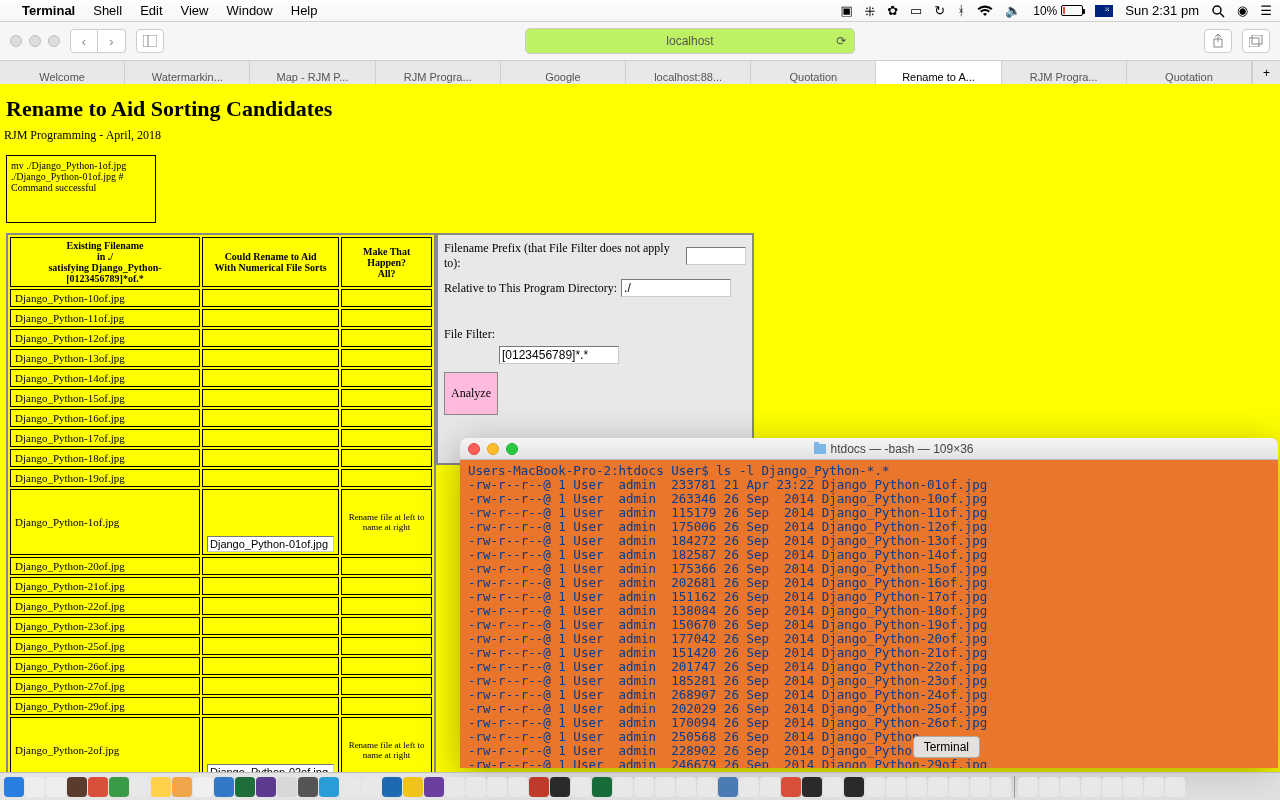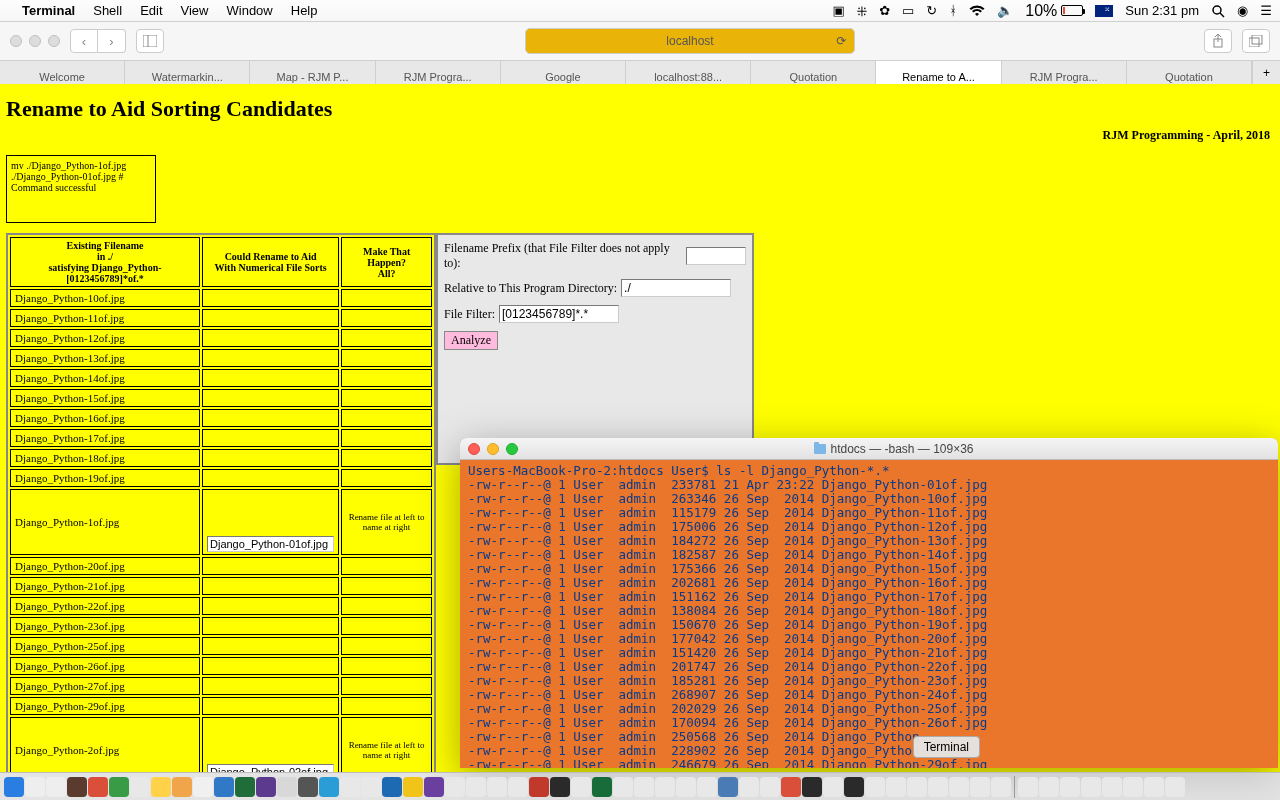--- a/index.html
+++ b/index.html
@@ -10,63 +10,63 @@
 .menubar .apple { margin-right: 14px; font-size: 14px; }
 .menubar .app { font-weight: 600; margin-right: 18px; }
 .menubar .menu-item { margin-right: 18px; }
 .menubar .right { margin-left: auto; display: flex; align-items: center; gap: 12px; }
 .menubar .right .ico { display: inline-flex; align-items: center; }
 .menubar .clock { font-size: 13px; }
 .flag { width: 18px; height: 12px; background: #00247d; position: relative; display: inline-block; }
 .flag::before { content: ""; position: absolute; left: 10px; top: 2px; width: 2px; height: 2px; background: #fff; box-shadow: 4px 0 #fff, 2px 2px #fff, 0 4px #fff, 4px 4px #fff; border-radius: 50%; transform: scale(.6); }
 .flag::after { content:""; position:absolute; left:0; top:0; width:9px; height:7px; background:
  linear-gradient(to bottom,#00247d 0 100%); }
-.batt { display:inline-flex; align-items:center; gap:4px; font-size:16px; }
+.batt { display:inline-flex; align-items:center; gap:4px; font-size:12px; }
 .batt-icon { width:22px; height:11px; border:1px solid #000; border-radius:2px; position:relative; }
 .batt-icon::after { content:""; position:absolute; right:-3px; top:3px; width:2px; height:5px; background:#000; border-radius:0 1px 1px 0;}
 .batt-fill { position:absolute; left:1px; top:1px; bottom:1px; width:10%; background:#e74c3c; }
 
 
 .safari { background: #f6f6f6; border-bottom: 1px solid #cfcfcf; }
 .safari-toolbar { height: 38px; display: flex; align-items: center; padding: 0 10px; gap: 10px; }
 .traffic { display: flex; gap: 7px; }
 .traffic span { width: 12px; height: 12px; border-radius: 50%; background: #ddd; border: .5px solid #bfbfbf; }
 .navbtns { display: flex; gap: 0; }
 .navbtns button { width: 28px; height: 24px; background: #fff; border: 1px solid #ccc; color: #888; font-size: 13px; }
 .navbtns button:first-child { border-radius: 4px 0 0 4px; }
 .navbtns button:last-child { border-radius: 0 4px 4px 0; border-left: none; }
 .sq { width: 28px; height: 24px; background: #fff; border: 1px solid #ccc; border-radius: 4px; display:flex; align-items:center; justify-content:center;}
-.addr { flex: 1; height: 26px; background: #eab308; border: 1px solid #ccc; border-radius: 5px; display: flex; align-items: center; justify-content: center; position: relative; color:#555;margin-left:12px;}
+.addr { flex: 1; height: 26px; background: #bef264; border: 1px solid #ccc; border-radius: 5px; display: flex; align-items: center; justify-content: center; position: relative; color:#555;margin-left:12px;}
 .addr .reload { position: absolute; right: 8px; }
 .tbicons { display:flex; gap:10px; margin-left:auto;}
 .tabstrip { display: flex; height: 24px; background: #e8e8e8; border-top: 1px solid #cfcfcf; }
 .tabstrip .tab { flex:1; min-width:0; border-right: 1px solid #cfcfcf; font-size: 11px; color: #555; display:flex; align-items:center; justify-content:center; padding:16px 2px; white-space:nowrap; overflow:hidden; text-overflow:ellipsis;}
 .tabstrip .tab.active { background: #fff; color: #000; }
 .tabstrip .plus { width: 28px; display:flex; align-items:center; justify-content:center; border-left:1px solid #cfcfcf;}
 
 
 .page { position: absolute; top: 84px; left: 0; right: 0; bottom: 28px; background: yellow; overflow: hidden; }
 .page h1 { font-family: "Times New Roman", serif; font-size: 22px; font-weight: bold; padding: 12px 6px 6px; }
-.page .sub { font-family: "Times New Roman", serif; font-size: 12px; font-weight: bold; padding: 0 10px 8px; text-align: right; }
+.page .sub { font-family: "Times New Roman", serif; font-size: 12px; font-weight: normal; padding: 0 4px 8px; }
 .msgbox { margin: 4px 6px; border: 1px solid #000; width: 150px; height: 68px; padding: 4px; font-family: "Times New Roman", serif; font-size: 10px; background: yellow; }
 
 .outerlayout { display:flex; gap:0; padding: 6px; }
 .leftpanel { width: 430px; border: 2px solid #888; background: yellow; }
 .rightpanel { width: 318px; border: 2px solid #888; background: #e8e8e8; height: 232px;}
 
 .filetable { width: 100%; border-collapse: separate; border-spacing: 2px; font-family: "Times New Roman", serif; font-size: 11px; }
 .filetable th { background: yellow; border: 1px solid #000; padding: 2px 4px; font-size: 10px; font-weight: bold; text-align: center; }
 .filetable td { background: yellow; border: 1px solid #000; padding: 2px 4px; font-size: 11px; }
 .filetable td.mid { text-align:left;}
 .filetable td.hint { font-size: 9px; text-align:center; color:#000; }
 .renameinput { width: 100%; font-size: 11px; padding: 1px 2px; background: #fff; border: 1px inset #ccc; margin-top: 44px; }
 
 .rightpanel .row { padding: 6px 6px 2px; font-family: "Times New Roman", serif; font-size: 12px; display:flex; align-items:center; gap:4px;}
 .rightpanel input[type=text] { background: #fff; border: 1px inset #ccc; height: 18px; padding: 0 2px; font-size: 12px; }
-.analyzebtn { margin: 6px; background: #fbd; border: 1px solid #888; font-family: "Times New Roman", serif; font-size: 12px; padding: 1px 6px; }
+.analyzebtn { margin: 6px; background: #fbd; border: 1px solid #888; font-family: "Times New Roman", serif; font-size: 12px; padding: 13px 6px; }
 
 
 .term { position: absolute; left: 460px; top: 438px; width: 818px; height: 330px; background: #e9762a; border-radius: 6px 6px 0 0; box-shadow: 0 10px 40px rgba(0,0,0,.35); overflow: hidden; }
 .term-title { height: 22px; background: linear-gradient(#f5f5f5,#e2e2e2); border-bottom:1px solid #bbb; display:flex; align-items:center; padding:0 8px; font-size:12px; }
 .term-title .traffic span:nth-child(1){background:#ff5f57;border-color:#e1483e;}
 .term-title .traffic span:nth-child(2){background:#ffbd2e;border-color:#dfa023;}
 .term-title .traffic span:nth-child(3){background:#28c940;border-color:#1dad2a;}
 .term-title .title-text { flex:1; text-align:center; color:#444; display:flex; align-items:center; justify-content:center; gap:4px;}
 .term-body { padding: 4px 8px; font-family: "Menlo","Consolas",monospace; font-size: 12.5px; color: #0a3a8a; white-space: pre; line-height: 14px; }
 
@@ -320,21 +320,21 @@
       <div class="row">
         <span>Filename Prefix (that File Filter does not apply to):</span>
         <input type="text" style="width: 60px;" value="">
       </div>
       <div class="row">
         <span>Relative to This Program Directory:</span>
         <input type="text" style="width: 110px;" value="./">
       </div>
       <div class="row">
         <span>File Filter:</span>
-        <input type="text" style="width: 120px;" value="[0123456789]*.*">
+        <input type="text" style="width: 120px; margin-top: 41px;" value="[0123456789]*.*">
       </div>
       <button class="analyzebtn">Analyze</button>
     </div>
   </div>
 </div>
 
 <div class="term">
   <div class="term-title">
     <div class="traffic">
       <span></span>

